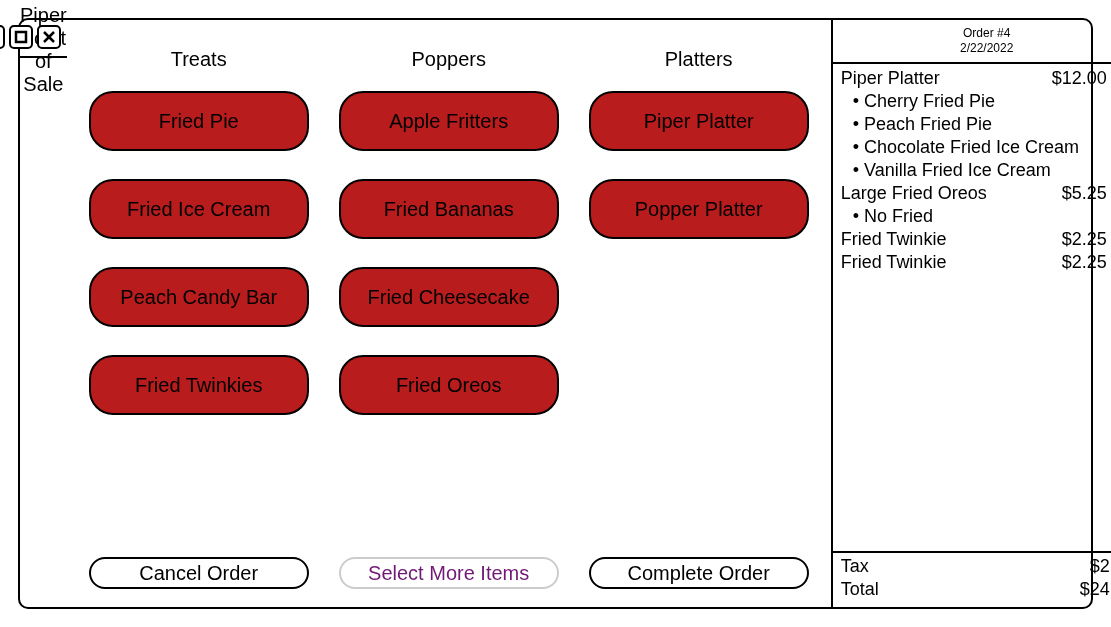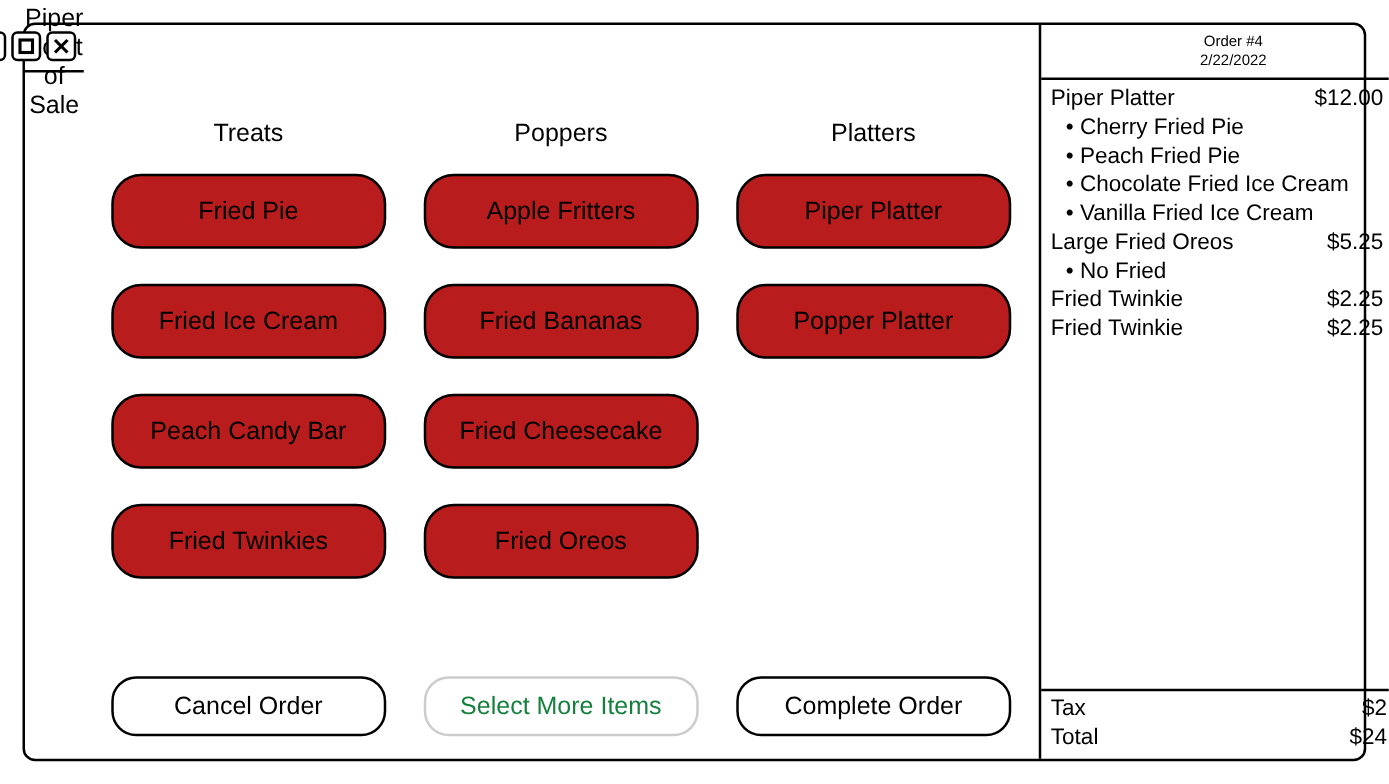--- a/index.html
+++ b/index.html
@@ -49,21 +49,20 @@
   .win-btn svg { display:block; }
   .content {
     flex: 1;
     display: flex;
   }
   .left {
     flex: 1;
     padding: 20px 22px 18px 22px;
     display: flex;
     flex-direction: column;
-    margin-top: 48px;
   }
   .columns {
     display: flex;
     gap: 30px;
     flex: 1;
   }
   .col {
     flex: 1;
     display: flex;
     flex-direction: column;
@@ -90,32 +89,32 @@
     line-height: 1.15;
   }
   .action-row {
     display: flex;
     gap: 30px;
     margin-top: auto;
     padding-top: 6px;
   }
   .action-btn {
     flex: 1;
-    height: 48px;
+    height: 32px;
     border: 2.5px solid #000;
     border-radius: 20px;
     display: flex;
     align-items: center;
     justify-content: center;
     font-size: 20px;
     cursor: pointer;
     background: #fff;
   }
   .action-btn.disabled {
-    color: #15803d;
+    color: #701a75;
     border-color: #ccc;
     cursor: default;
   }
   .right {
     width: 310px;
     border-left: 2px solid #000;
     display: flex;
     flex-direction: column;
   }
   .order-header {

